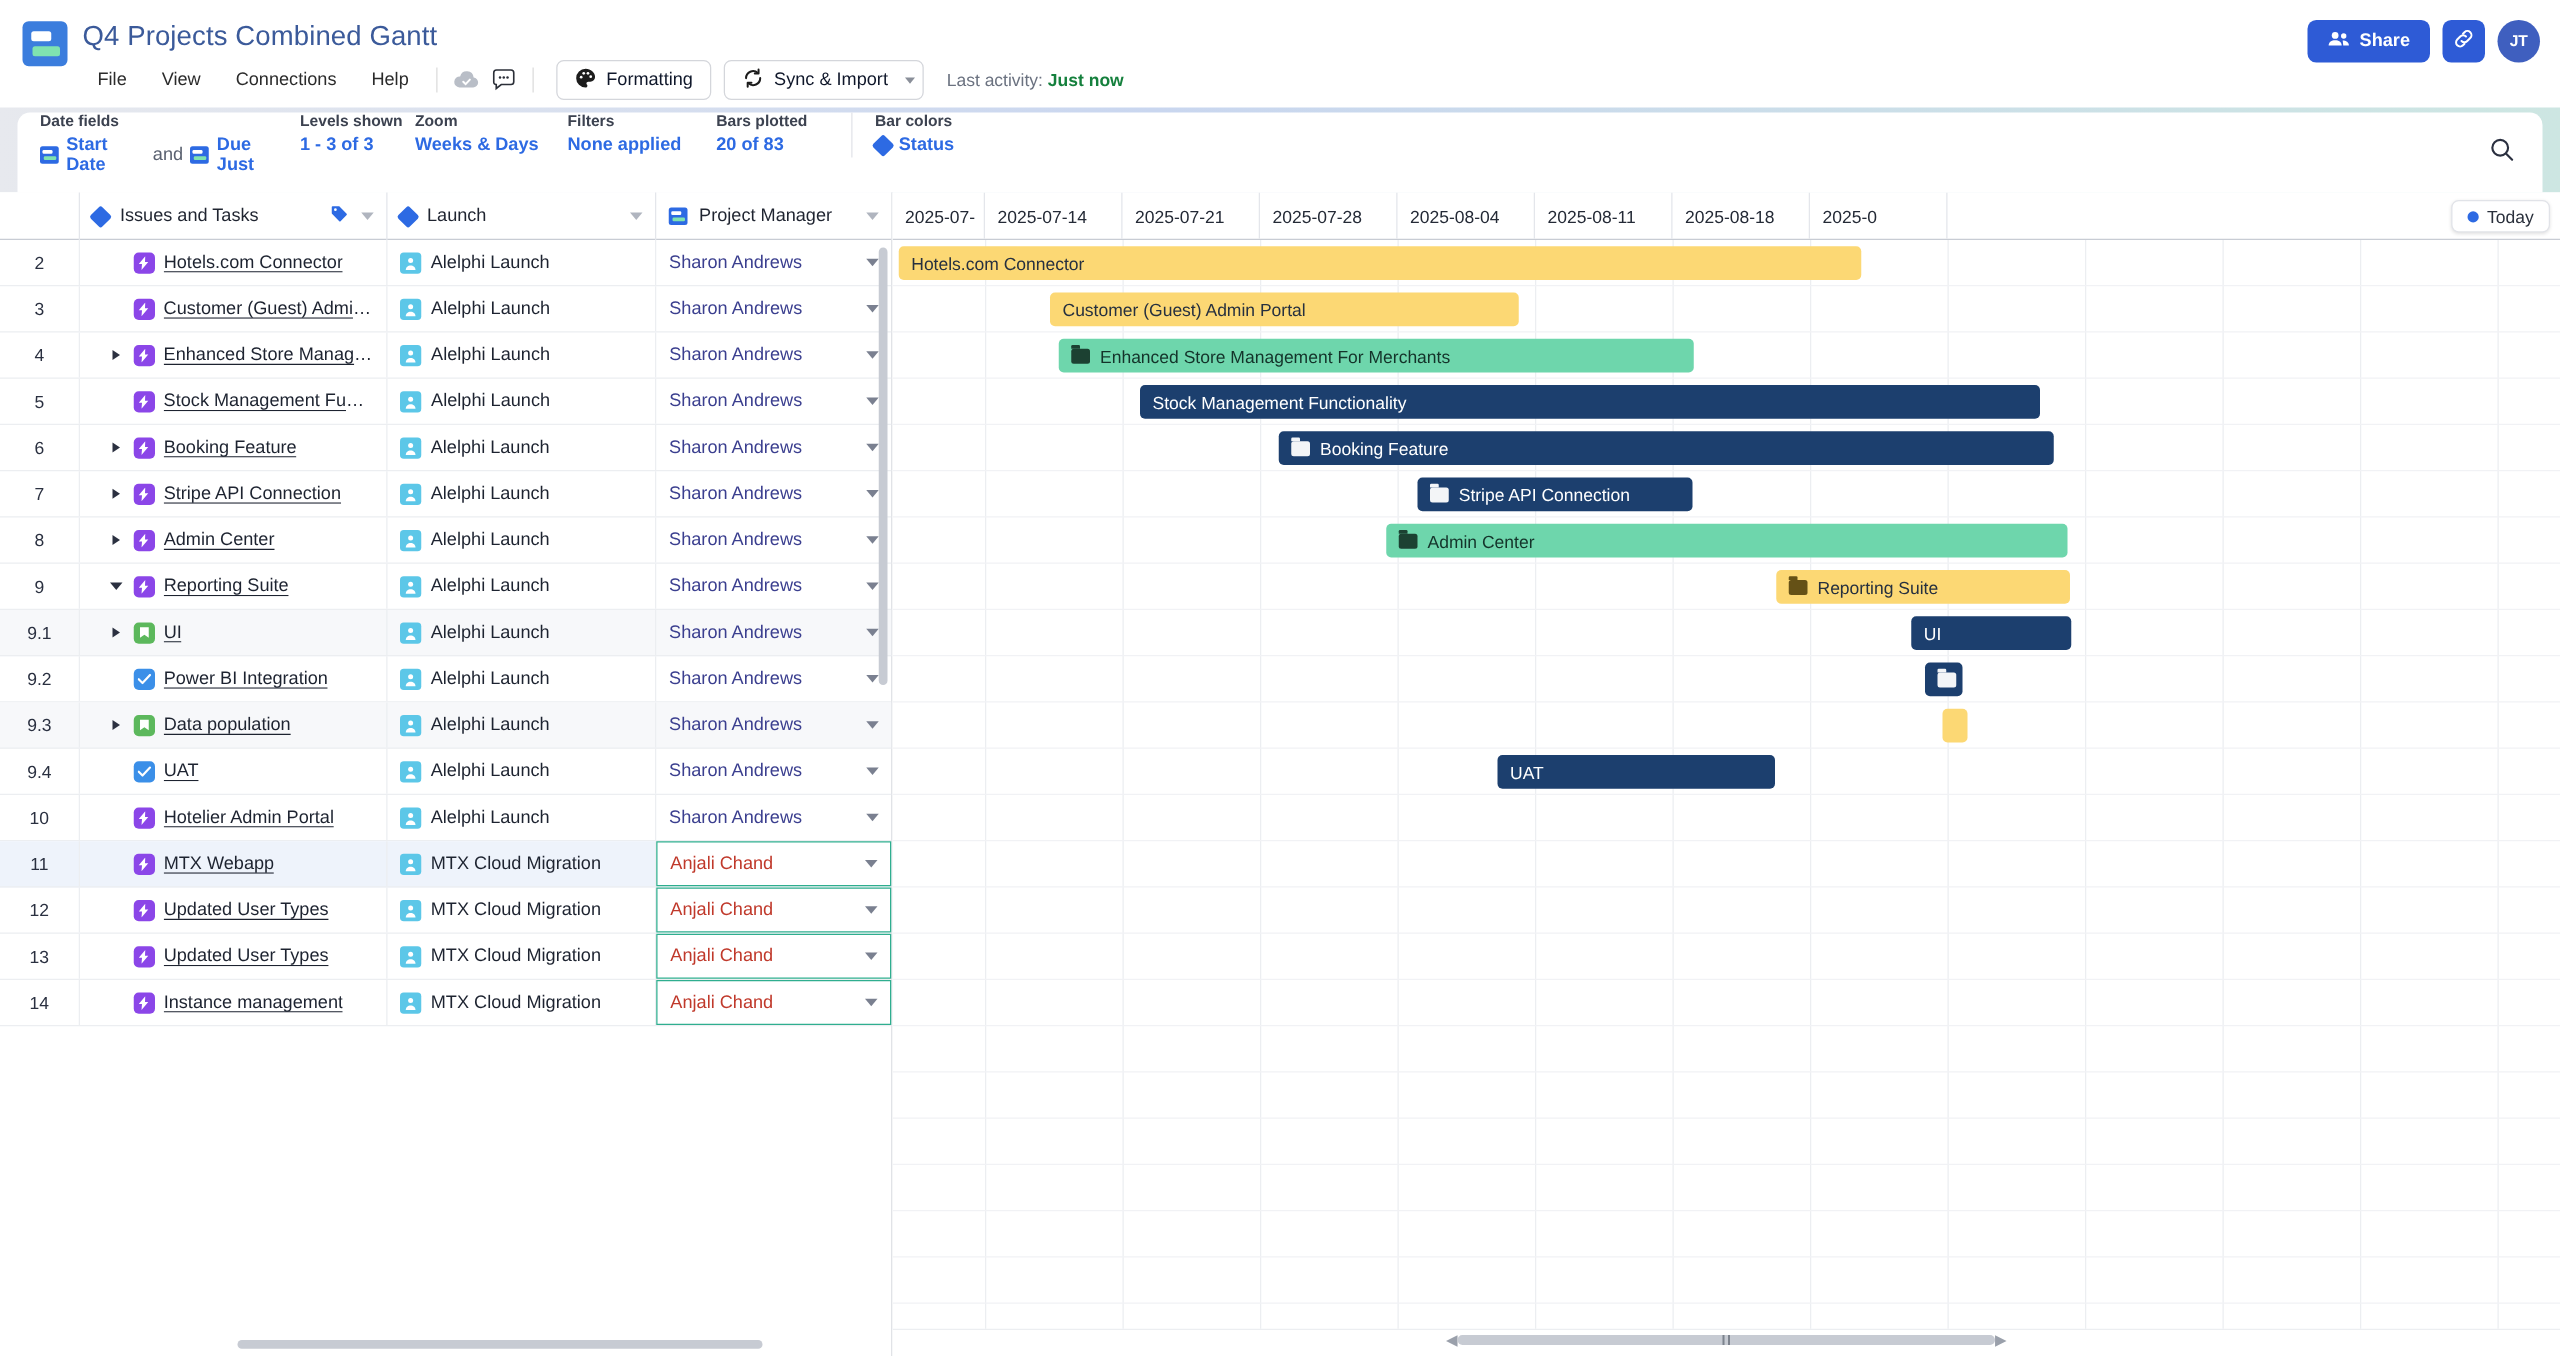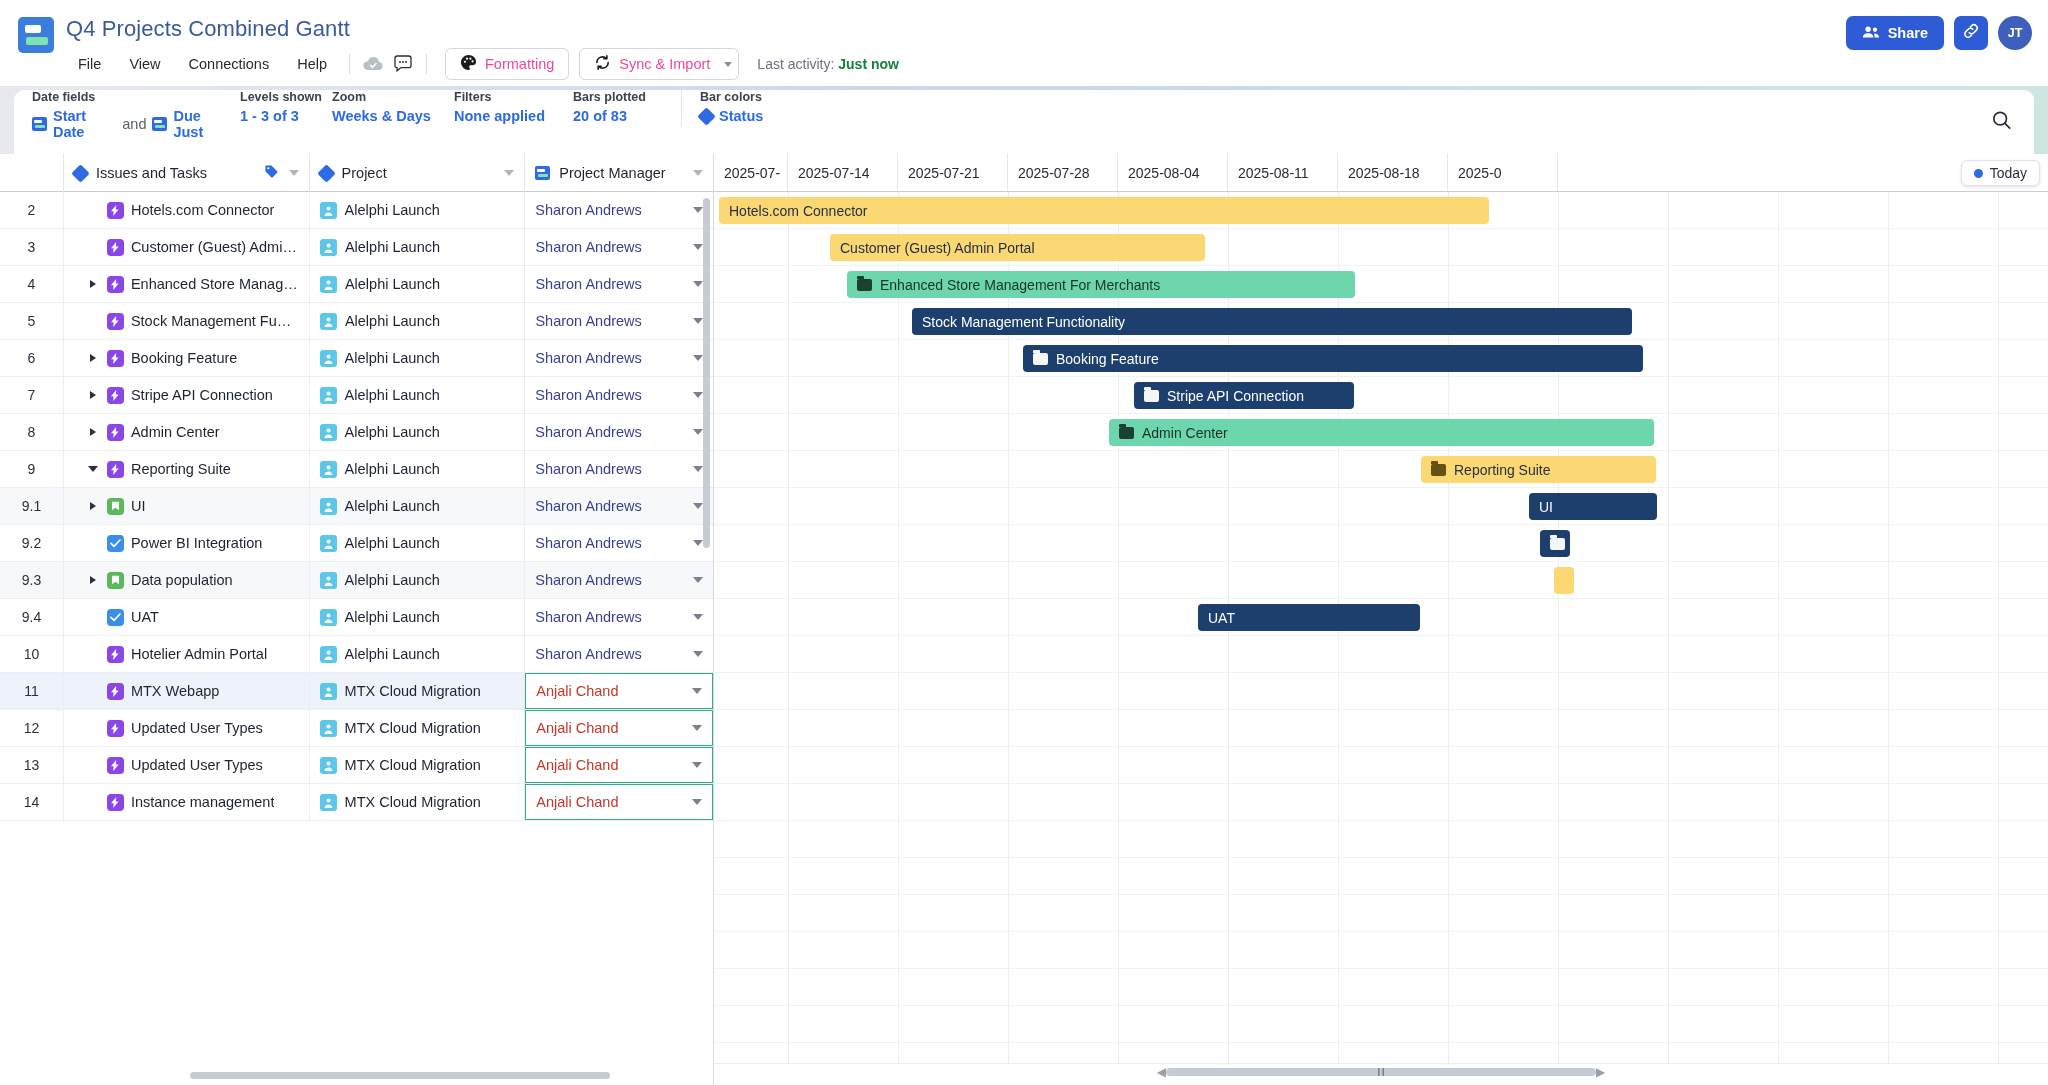--- a/index.html
+++ b/index.html
@@ -24,21 +24,21 @@
     position: absolute; left: 66px; top: 16px;
     font-size: 22px; color: #3b5a9a; font-weight: 400; letter-spacing: .1px;
   }
   .menubar { position: absolute; left: 64px; top: 48px; display: flex; align-items: center; gap: 0; }
   .menu-item { font-size: 14.5px; color: #2b2b2b; padding: 6px 14px; border-radius: 4px; cursor: default; }
   .menu-div { width: 1px; height: 20px; background: #dcdcdc; margin: 0 8px; }
   .icon-btn { width: 30px; height: 30px; display:flex; align-items:center; justify-content:center; border-radius:4px; }
   .tool-btn {
     display: inline-flex; align-items: center; gap: 8px;
     height: 32px; padding: 0 14px; border: 1px solid #d4d6db; border-radius: 6px;
-    font-size: 14.5px; color: #ec4899; background: #fff; margin-left: 10px;
+    font-size: 14.5px; color: #0f172a; background: #fff; margin-left: 10px;
   }
   .tool-btn.split { padding-right: 6px; }
   .caret { width: 0; height: 0; border-left: 4.5px solid transparent; border-right: 4.5px solid transparent; border-top: 5px solid #8a8f99; margin-left: 6px; }
   .last-activity { font-size: 14px; color: #6b7280; margin-left: 18px; }
   .last-activity b { color: #15803d; font-weight: 600; }
 
   .topright { position: absolute; right: 16px; top: 16px; display: flex; align-items: center; gap: 10px; }
   .share-btn {
     display: flex; align-items: center; gap: 8px; height: 34px; padding: 0 16px;
     background: #2e5bd6; color: #fff; border-radius: 7px; font-size: 14.5px; font-weight: 600;
@@ -297,21 +297,21 @@
           <span class="tag-icon">
             <svg width="15" height="15" viewBox="0 0 16 16">
                 <path d="M1.5 7.4V2.2c0-.4.3-.7.7-.7h5.2c.2 0 .4.1.5.2l6.3 6.3c.3.3.3.8 0 1.1l-5.2 5.2c-.3.3-.8.3-1.1 0L1.7 8c-.12-.14-.2-.33-.2-.6z" fill="#2d6ae3"></path>
                 <circle cx="4.6" cy="4.5" r="1.15" fill="#fff"></circle>
               </svg>
           </span>
           <span class="gh-caret"></span>
         </div>
         <div class="gh-cell gh-c2">
           <span class="diamond"></span>
-          <span>Project</span>
+          <span>Launch</span>
           <span class="gh-caret"></span>
         </div>
         <div class="gh-cell gh-c3">
           <span class="mini-date-icon">
               <i></i>
               <i class="g"></i>
             </span>
           <span>Project Manager</span>
           <span class="gh-caret"></span>
         </div>
@@ -812,21 +812,21 @@
           <div class="hline" style="top: 665px;"></div>
           <div class="hline" style="top: 702px;"></div>
           <div class="hline" style="top: 739px;"></div>
           <div class="hline" style="top: 776px;"></div>
           <div class="hline" style="top: 813px;"></div>
           <div class="hline" style="top: 850px;"></div>
           <div class="hline" style="top: 887px;"></div>
           <div class="bar yellow" style="left: 5px; width: 770px; top: 5px;">
             <span>Hotels.com Connector</span>
           </div>
-          <div class="bar yellow" style="left: 116px; width: 375px; top: 42px;">
+          <div class="bar yellow" style="left: 126px; width: 375px; top: 42px;">
             <span>Customer (Guest) Admin Portal</span>
           </div>
           <div class="bar green" style="left: 133px; width: 508px; top: 79px;">
             <span class="folder"></span>
             <span>Enhanced Store Management For Merchants</span>
           </div>
           <div class="bar navy" style="left: 198px; width: 720px; top: 116px;">
             <span>Stock Management Functionality</span>
           </div>
           <div class="bar navy" style="left: 309px; width: 620px; top: 153px;">

